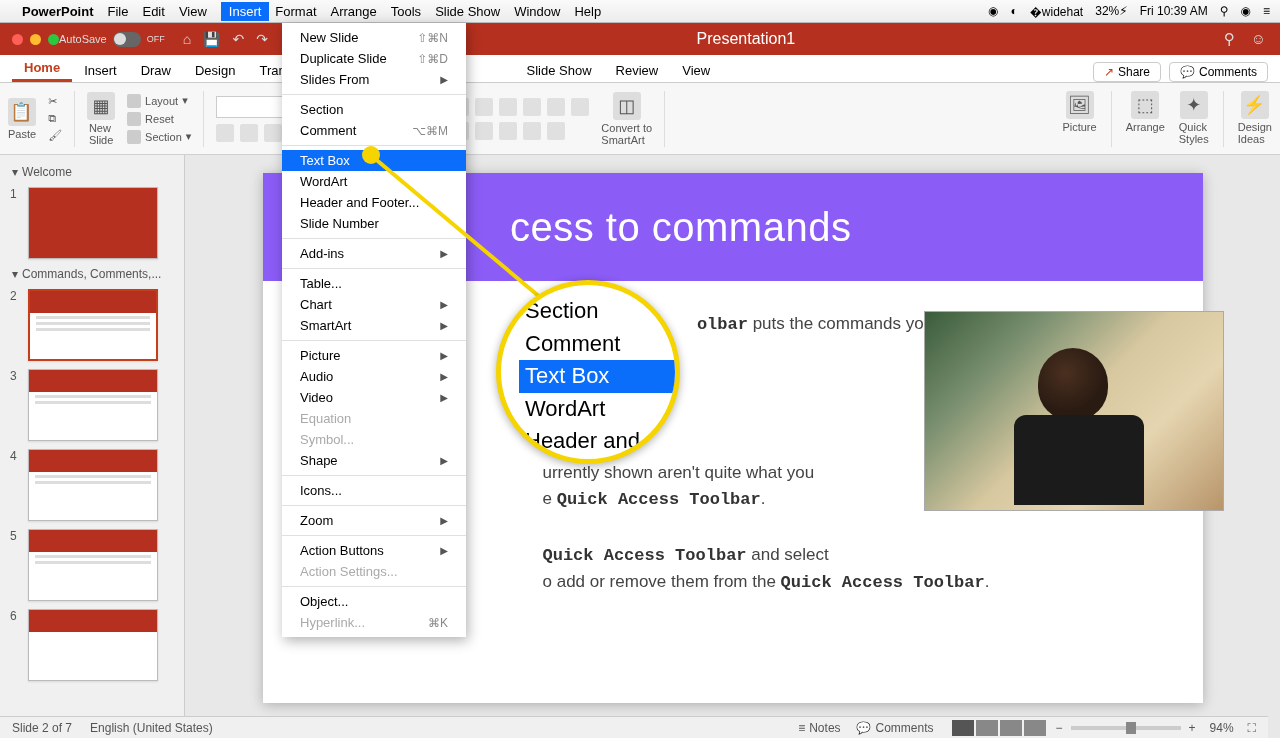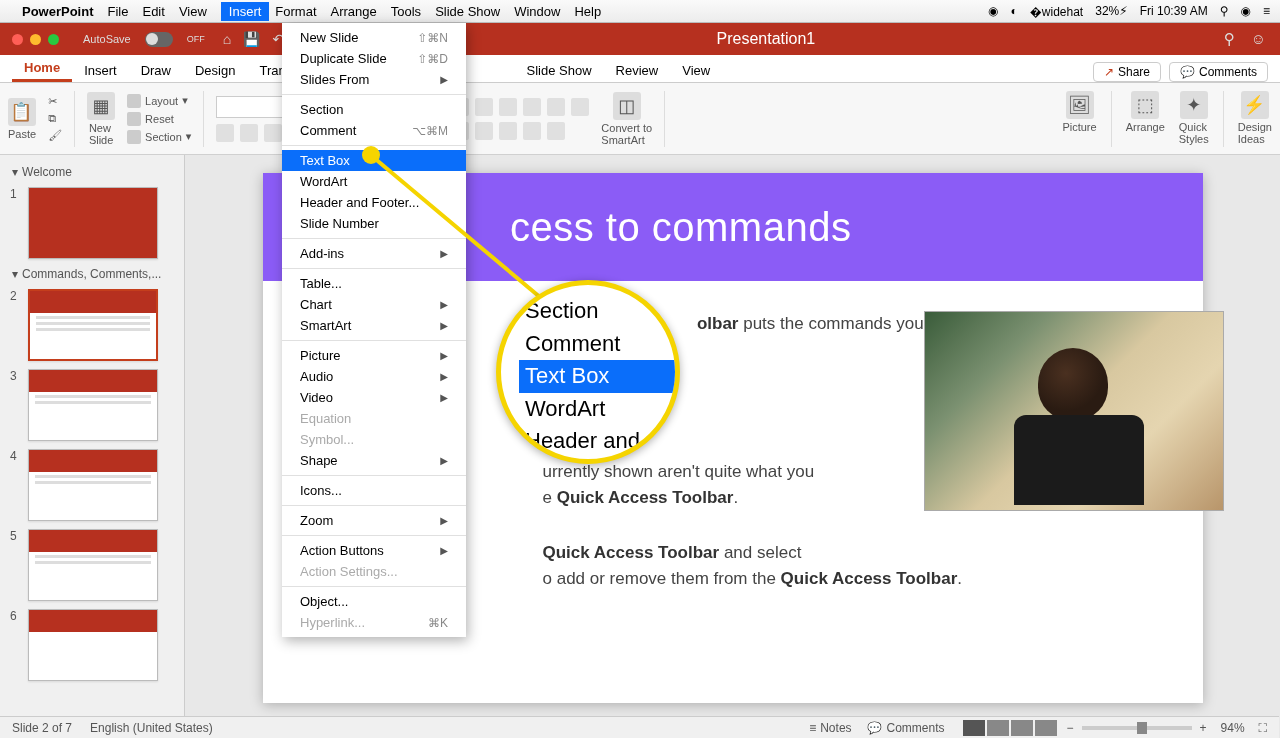--- a/index.html
+++ b/index.html
@@ -13,21 +13,21 @@
 .mac-menubar .menu-item.active { background:#0a6efa; color:#fff; padding:2px 8px; margin-right:6px; }
 .mac-menubar .spacer { flex:1; }
 .mac-menubar .status { display:flex; align-items:center; gap:12px; font-size:12px; }
 .mac-menubar .status span { display:inline-flex; align-items:center; }
 
 
 .titlebar { height:32px; background:#b6301f; display:flex; align-items:center; color:#ddd; font-size:12px; }
 .titlebar .traffic { display:flex; gap:7px; margin-left:12px; }
 .titlebar .dot { width:11px; height:11px; border-radius:50%; }
 .titlebar .red { background:#ff5f57; } .titlebar .yellow { background:#febc2e; } .titlebar .green { background:#28c840; }
-.titlebar .autosave { margin-left:24px; display:flex; align-items:center; gap:14px; font-size:11px; }
+.titlebar .autosave { display:flex; align-items:center; gap:6px; font-size:11px; }
 .titlebar .toggle { width:28px; height:15px; background:#666; border-radius:8px; position:relative; }
 .titlebar .toggle::after { content:""; width:12px; height:12px; background:#ddd; border-radius:50%; position:absolute; top:1px; left:1px; }
 .titlebar .qat { margin-left:18px; display:flex; gap:12px; font-size:14px; }
 .titlebar .title { flex:1; text-align:center; font-size:16px; color:#fff; }
 .titlebar .right { margin-right:14px; display:flex; gap:16px; font-size:15px; }
 
 
 .ribbon-tabs { height:28px; background:#fff; display:flex; align-items:flex-end; padding:0 12px; font-size:13px; border-bottom:1px solid #ccc; }
 .ribbon-tabs .tab { padding:4px 12px; cursor:default; }
 .ribbon-tabs .tab.active { font-weight:700; color:#c43e1c; border-bottom:3px solid #c43e1c; }
@@ -68,37 +68,37 @@
 .slides-panel .thumb .redband { height:22px; background:#b6301f; }
 .slides-panel .thumb.full { background:#b6301f; }
 .slides-panel .thumb .tline { height:3px; background:#ddd; margin:3px 6px; }
 
 .canvas-area { flex:1; background:#e8e8e8; display:flex; justify-content:center; padding-top:18px; position:relative; }
 .slide { width:940px; height:530px; background:#fff; box-shadow:0 2px 12px rgba(0,0,0,.25); }
 .slide .header-band { height:108px; background:#8b5cf6; display:flex; align-items:center; padding-left:50px; }
 .slide .header-band .title { color:#fff; font-size:40px; font-weight:300; letter-spacing:.5px; }
 .slide .body { padding:30px 50px; font-size:17px; color:#444; line-height:1.5; position:relative; }
 .slide .body p { margin-bottom:18px; max-width:560px; }
-.slide .body b { color:#333; font-weight:700; }
+.slide .body b { color:#333; font-weight:700;font-family:Liberation Mono, monospace; }
 .slide .photo { position:absolute; right:56px; top:156px; width:300px; height:200px; background:linear-gradient(135deg,#3a5c3a 0%,#7a9070 25%,#d8c8a0 50%,#e5d5b0 70%,#b8956a 100%); border:1px solid #aaa; }
 .slide .photo::before { content:""; position:absolute; left:38%; top:18%; width:70px; height:72px; border-radius:50% 50% 45% 45%; background:radial-gradient(circle at 40% 35%, #4a3020 0%, #2a1b12 60%); }
 .slide .photo::after { content:""; position:absolute; left:30%; top:52%; width:130px; height:90px; background:#1b1b1b; border-radius:12px 12px 0 0; }
 .slide .photo .laptop { position:absolute; left:42%; top:62%; width:64px; height:42px; background:#c8c8c8; border-radius:2px; }
 .slide .photo .laptop::after { content:""; position:absolute; top:50%; left:50%; transform:translate(-50%,-50%); font-size:14px; color:#666; }
 
 
 .magnifier { position:absolute; top:280px; left:496px; width:184px; height:184px; border:5px solid #f5d400; border-radius:50%; background:#fff; overflow:hidden; z-index:60; box-shadow:0 2px 8px rgba(0,0,0,.3); }
 .magnifier .inner { font-size:22px; padding:10px 0 0 18px; line-height:1.3; }
 .magnifier .inner .mi { padding:2px 6px; }
 .magnifier .inner .mi.hl { background:#0a6efa; color:#fff; }
 .pointer-dot { position:absolute; top:146px; left:362px; width:18px; height:18px; background:#f5d400; border-radius:50%; z-index:61; }
 .pointer-line { position:absolute; top:155px; left:373px; width:240px; height:4px; background:#f5d400; transform-origin:left center; transform:rotate(40deg); z-index:55; }
 
 
-.statusbar { position:absolute; bottom:0; left:0; right:1px; height:22px; background:#f0f0f0; border-top:1px solid #ccc; display:flex; align-items:center; padding:0 12px; font-size:12px; color:#555; }
+.statusbar { position:absolute; bottom:0; left:0; right:12px; height:22px; background:#f0f0f0; border-top:1px solid #ccc; display:flex; align-items:center; padding:0 12px; font-size:12px; color:#555; }
 .statusbar .spacer { flex:1; }
 .statusbar .sbtn { margin:0 8px; display:flex; align-items:center; gap:4px; }
 .statusbar .view-icons { display:flex; gap:2px; margin:0 10px; }
 .statusbar .vicon { width:22px; height:16px; background:#888; }
 .statusbar .vicon.active { background:#555; }
 .statusbar .zoom-slider { width:110px; height:4px; background:#ccc; position:relative; margin:0 8px; }
 .statusbar .zoom-slider::after { content:""; position:absolute; left:50%; top:-4px; width:10px; height:12px; background:#888; }
 
 </style>
 </head>

